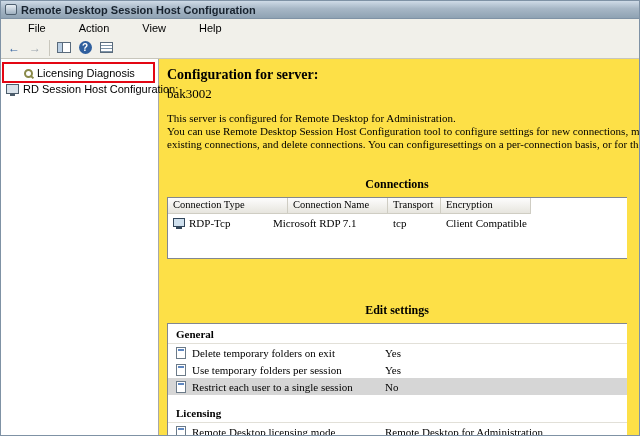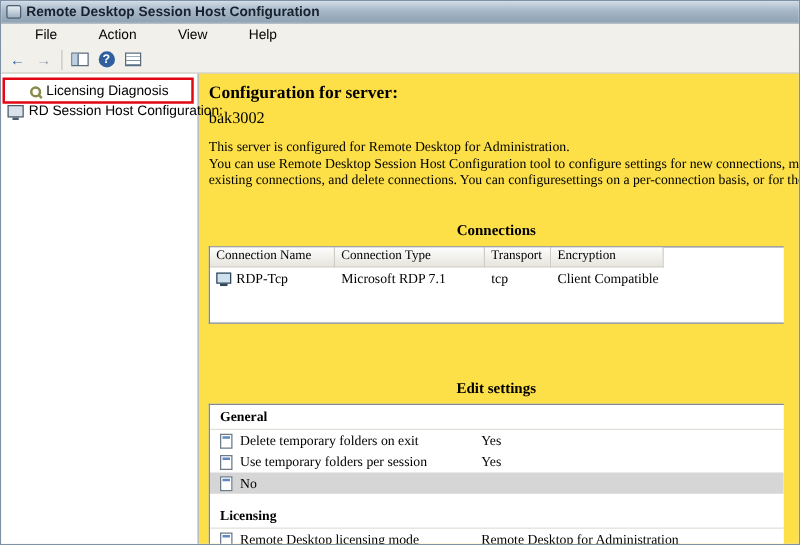--- a/index.html
+++ b/index.html
@@ -221,22 +221,22 @@
       <div class="server-name">bak3002</div>
 
       <div class="desc-line">This server is configured for Remote Desktop for Administration.</div>
       <div class="desc-line">You can use Remote Desktop Session Host Configuration tool to configure settings for new connections, modify the settings of</div>
       <div class="desc-line">existing connections, and delete connections. You can configuresettings on a per-connection basis, or for the server as a whole.</div>
 
       <div class="section-title sec-connections">Connections</div>
 
       <div class="conn-table">
         <div class="thead">
+          <span class="th c1">Connection Type</span>
           <span class="th c0">Connection Name</span>
-          <span class="th c1">Connection Type</span>
           <span class="th c2">Transport</span>
           <span class="th c3">Encryption</span>
         </div>
         <div class="trow">
           <span class="td c0">
             <span class="icon-monitor"></span>
             <span>RDP-Tcp</span>
           </span>
           <span class="td c1">Microsoft RDP 7.1</span>
           <span class="td c2">tcp</span>
@@ -258,20 +258,21 @@
         </div>
 
         <div class="setting-row">
           <span class="icon-page"></span>
           <span class="setting-label">Use temporary folders per session</span>
           <span class="setting-value">Yes</span>
         </div>
 
         <div class="setting-row selected">
           <span class="icon-page"></span>
+          <span class="setting-label">Restrict each user to a single session</span>
           <span class="setting-value">No</span>
         </div>
 
         <div class="group-header gap">Licensing</div>
 
         <div class="setting-row">
           <span class="icon-page"></span>
           <span class="setting-label">Remote Desktop licensing mode</span>
           <span class="setting-value">Remote Desktop for Administration</span>
         </div>

